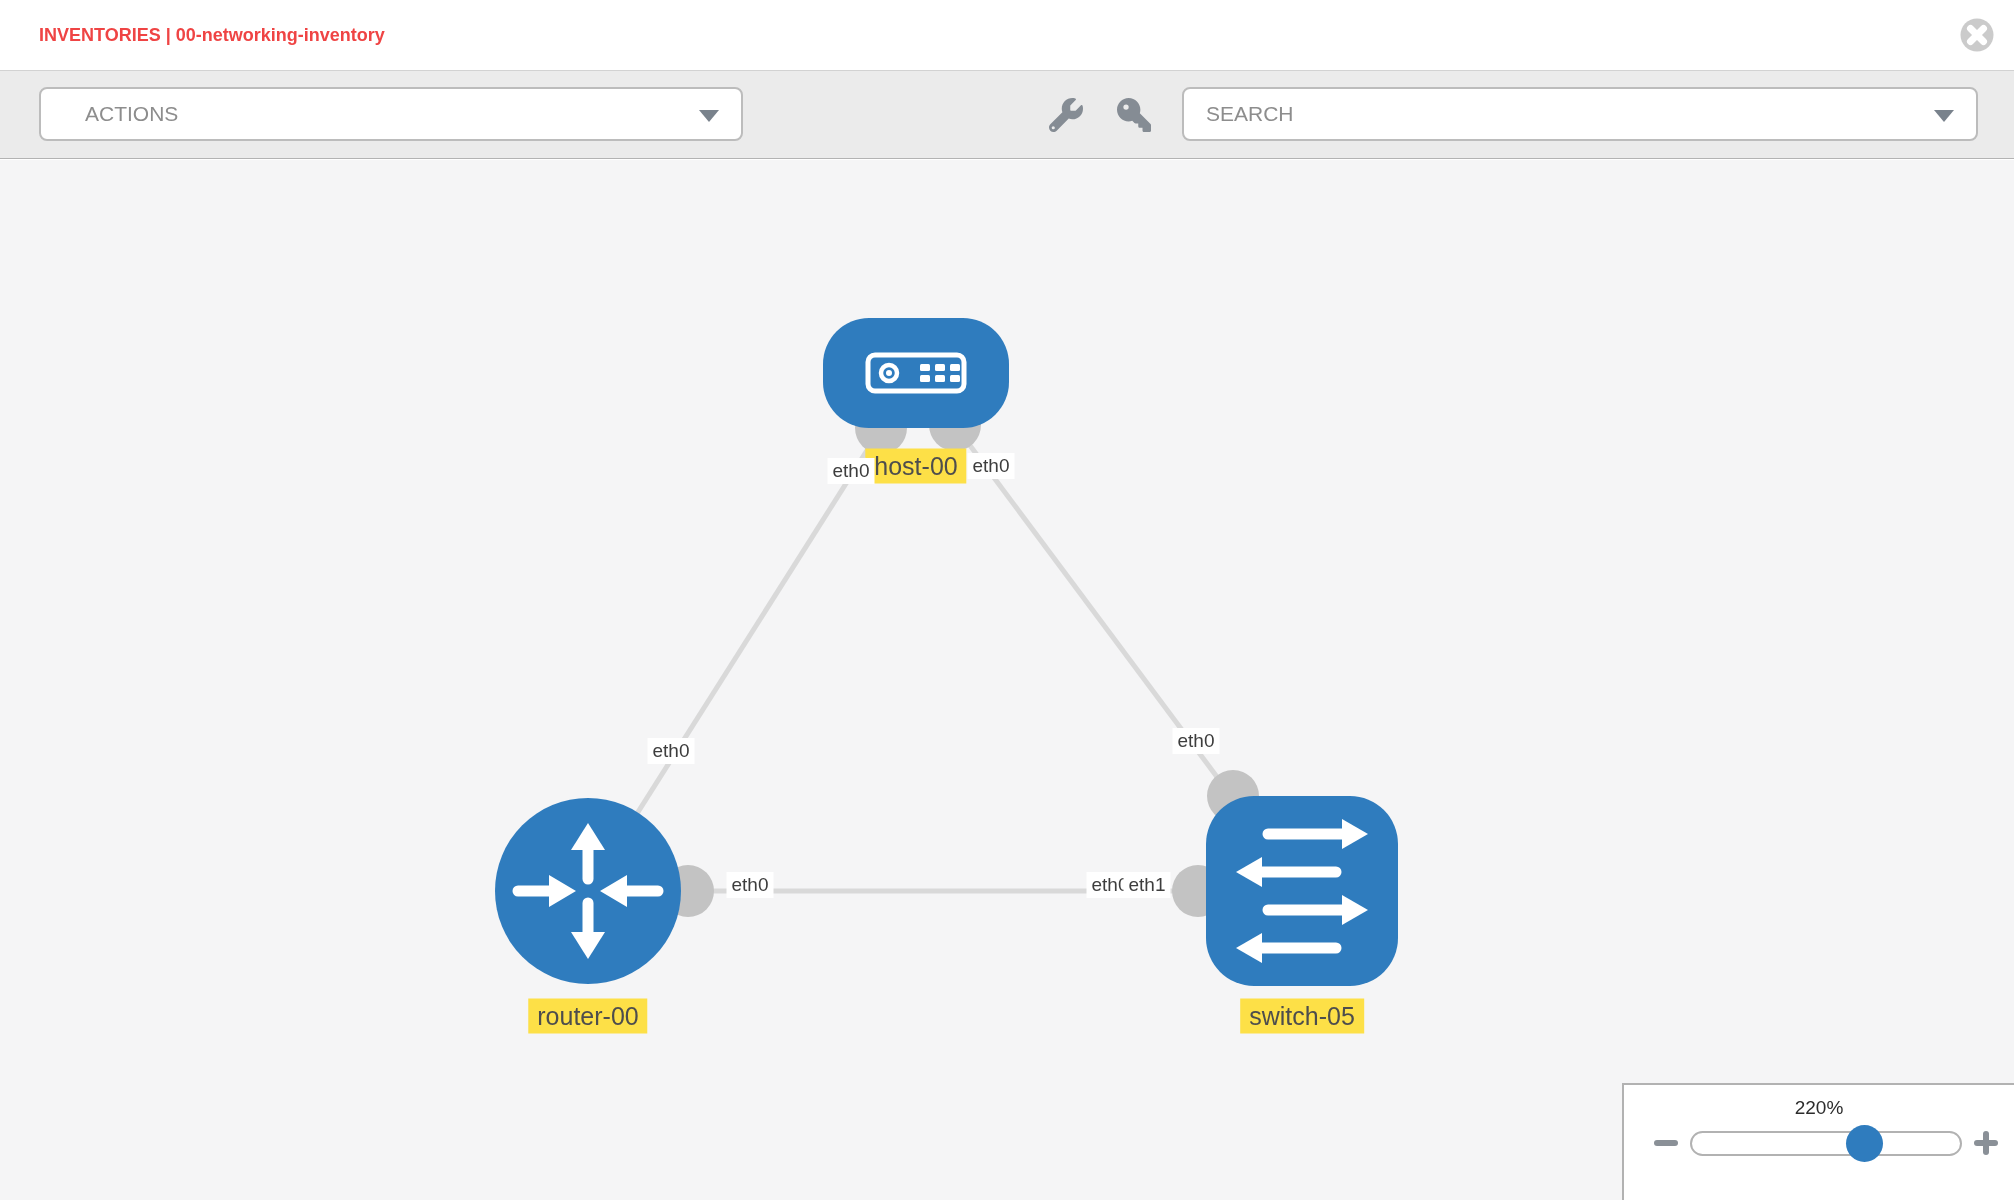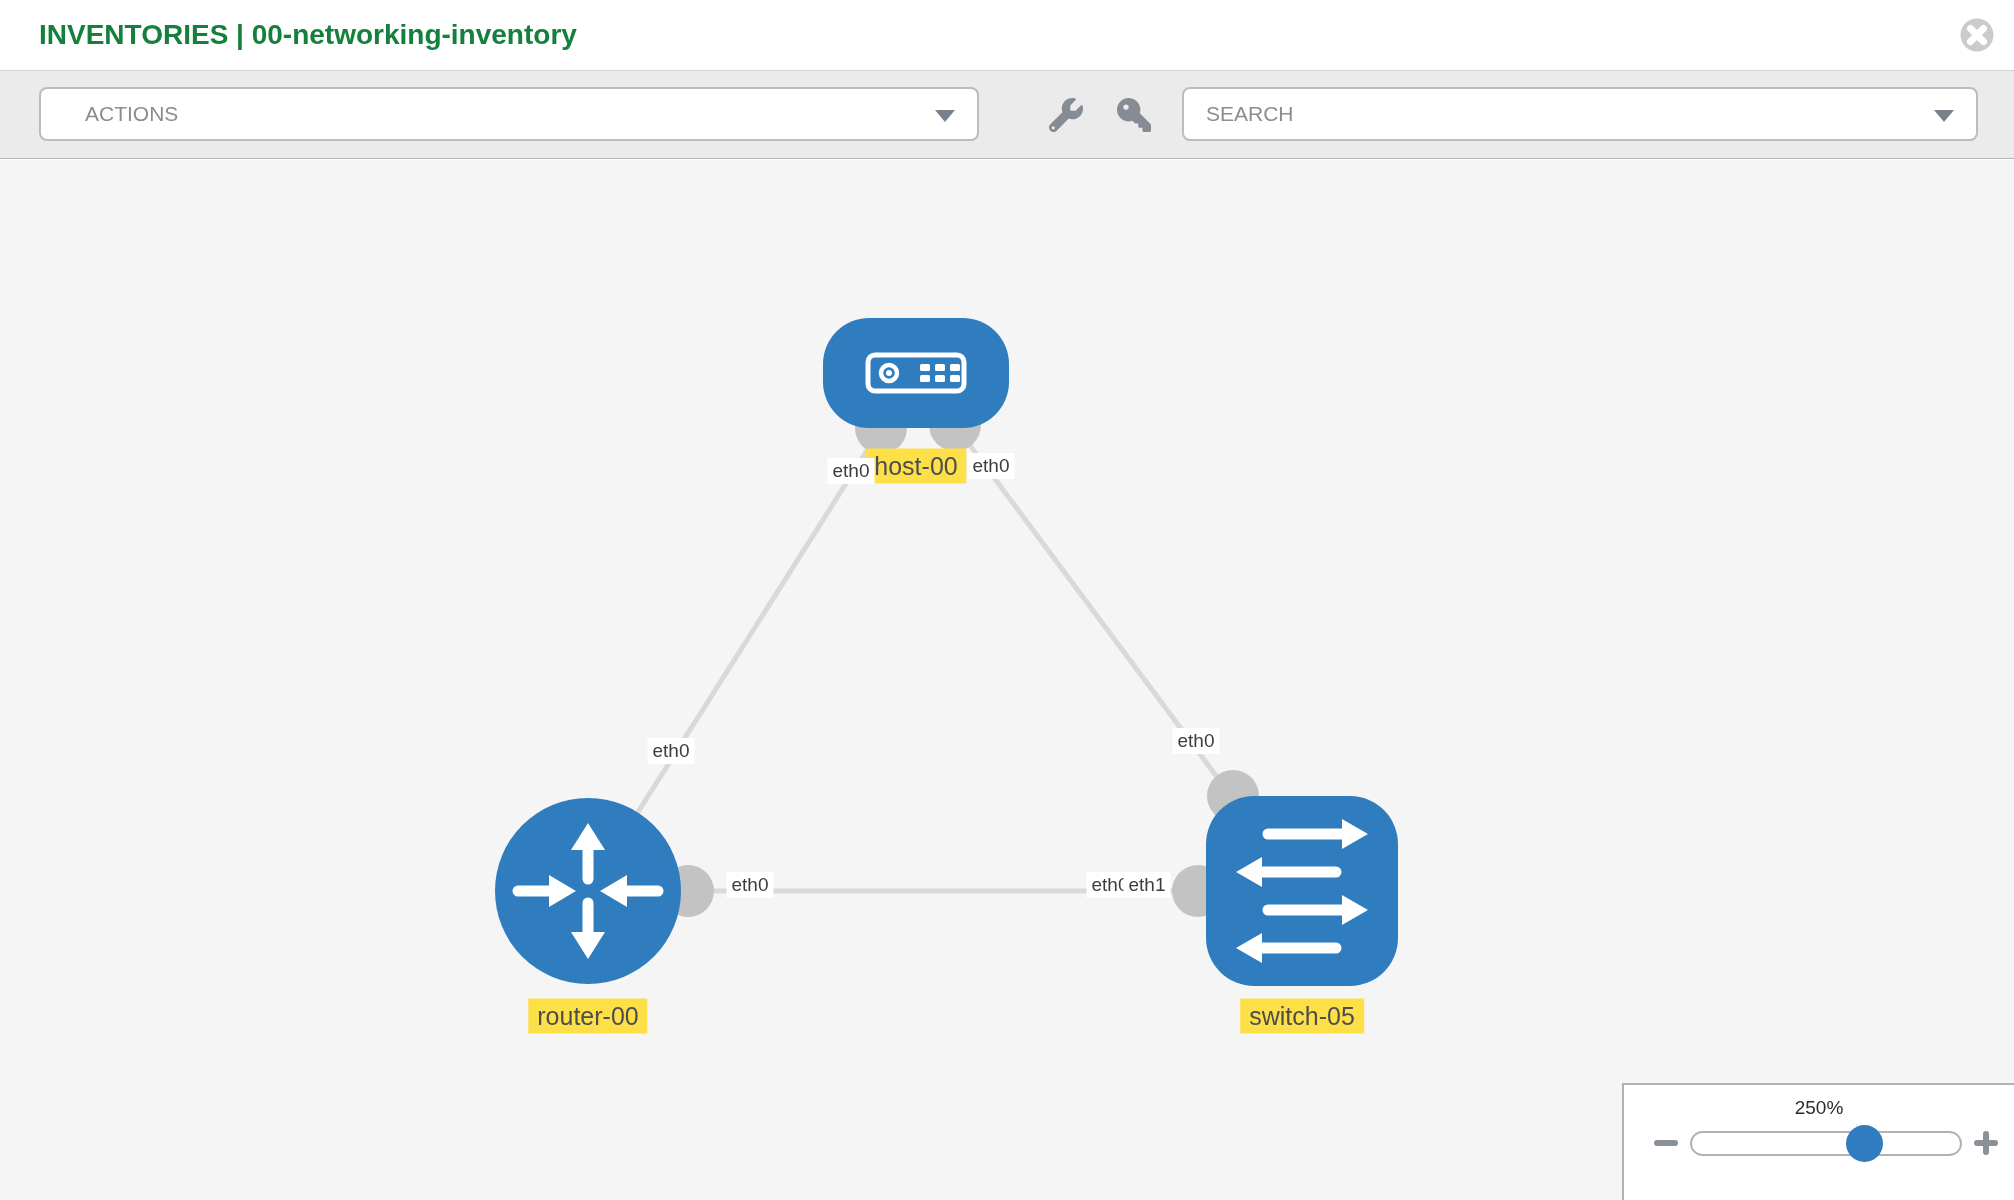--- a/index.html
+++ b/index.html
@@ -1,28 +1,28 @@
 <!DOCTYPE html>
 <html><head>
 <meta charset="utf-8">
 <style>
   * { margin:0; padding:0; box-sizing:border-box; }
   html,body { width:2014px; height:1200px; }
   body { font-family:"Liberation Sans", sans-serif; background:#fff; overflow:hidden; position:relative; }
 
   
   .header { position:absolute; top:0; left:0; width:2014px; height:71px; background:#fff; border-bottom:1px solid #d2d2d2; }
-  .page-title { position:absolute; left:39px; top:50%; transform:translateY(-50%); font-size:28px; font-weight:bold; color:#15803d; }
+  .page-title { position:absolute; left:39px; top:50%; transform:translateY(-50%); font-size:18px; font-weight:bold; color:#ef4444; }
   .close-btn { position:absolute; right:20px; top:18px; width:34px; height:34px; cursor:pointer; }
 
   
   .toolbar { position:absolute; top:71px; left:0; width:2014px; height:88px; background:#ebebeb; border-bottom:1px solid #b3b3b3; }
   .select-box { position:absolute; top:16px; height:54px; background:#fff; border:2px solid #bcbcbc; border-radius:8px; display:flex; align-items:center; padding:0 22px; font-size:21px; color:#8d8d8d; cursor:pointer; }
   .select-box .caret { position:absolute; right:22px; top:21px; width:0; height:0; border-left:10px solid transparent; border-right:10px solid transparent; border-top:12px solid #79828c; }
-  .actions-box { left:39px; width:940px;padding-left:44px; }
+  .actions-box { left:39px; width:704px;padding-left:44px; }
   .search-box { left:1182px; width:796px; }
   .tool-btn { position:absolute; top:27px; width:34px; height:34px; cursor:pointer; }
   .tool-btn.wrench { left:1049px; }
   .tool-btn.key { left:1117px; }
 
   
   .canvas { position:absolute; top:160px; left:0; width:2014px; height:1040px; background:#f5f5f6; }
   #topo-svg { position:absolute; top:0; left:0; }
   .labels-layer { position:absolute; top:0; left:0; width:100%; height:100%; pointer-events:none; }
   .node-label { position:absolute; transform:translate(-50%,-50%); background:#fde047; color:#4d4d4d; font-size:25px; padding:3px 9px; white-space:nowrap; }
@@ -124,19 +124,19 @@
       <div class="iface-label" style="left: 851px; top: 311px;">eth0</div>
       <div class="iface-label" style="left: 671px; top: 591px;">eth0</div>
       <div class="iface-label" style="left: 991px; top: 306px;">eth0</div>
       <div class="iface-label" style="left: 1196px; top: 581px;">eth0</div>
       <div class="iface-label" style="left: 750px; top: 725px;">eth0</div>
       <div class="iface-label" style="left: 1110px; top: 725px;">eth0</div>
       <div class="iface-label" style="left: 1147px; top: 725px;">eth1</div>
     </div>
 
   <div class="zoom-panel">
-    <div class="zoom-value">250%</div>
+    <div class="zoom-value">220%</div>
     <div class="zoom-minus"></div>
     <div class="zoom-track"></div>
     <div class="zoom-thumb" id="zoom-thumb" style="background: rgb(47, 124, 190); left: 222.08px;"></div>
     <div class="zoom-plus"></div>
   </div>
 </div>
 
 </body></html>

